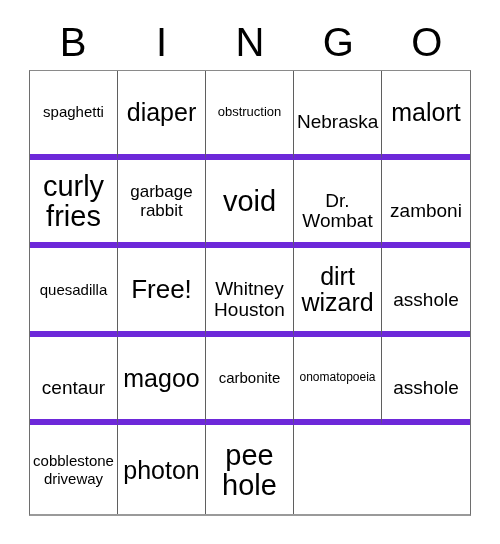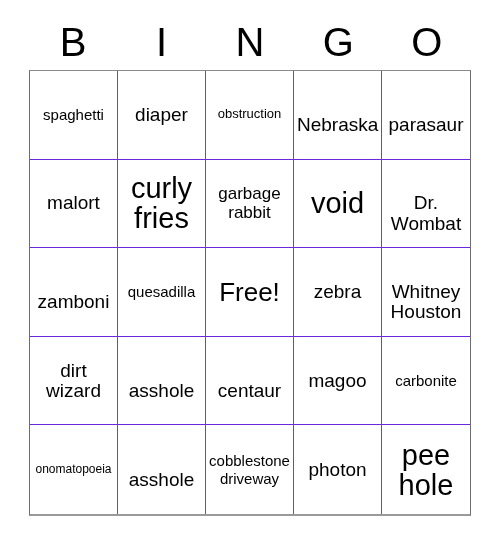--- a/index.html
+++ b/index.html
@@ -59,21 +59,21 @@
     border-top: 1px solid #8a8a8a;
     border-left: 1px solid #6e6e6e;
     border-right: 1px solid #6e6e6e;
     border-bottom: 2px solid #9a9a9a;
     background: #ffffff;
   }
 
   .bingo-cell {
     box-sizing: border-box;
     border-right: 1px solid #5f5f5f;
-    border-bottom: 1px solid #6d28d9;
+    border-bottom: 6px solid #6d28d9;
     display: flex;
     align-items: center;
     justify-content: center;
     text-align: center;
     padding: 2px 3px;
     overflow: hidden;
     background: #ffffff;
   }
   .bingo-cell:nth-child(5n) {
     border-right: none;
@@ -89,21 +89,21 @@
     white-space: pre-line;
     word-break: normal;
   }
 
   
   .fs-xxs  { font-size: 12px;   line-height: 1.15; }
   .fs-xs   { font-size: 13px;   line-height: 1.15; }
   .fs-s    { font-size: 15px;   line-height: 1.18; }
   .fs-m    { font-size: 17px;   line-height: 1.12; }
   .fs-ml   { font-size: 19px;   line-height: 1.10; margin-top: 21px; }
-  .fs-xl   { font-size: 19px;   line-height: 1.05; }
+  .fs-xl   { font-size: 25px;   line-height: 1.05; }
   .fs-xxl  { font-size: 29px;   line-height: 1.04; }
   .fs-free { font-size: 26px;   line-height: 1.02; }
 </style>
 </head>
 <body>
 
 <div id="bingo-card">
 
   <div id="bingo-header">
     <div class="header-letter">B</div>
@@ -120,23 +120,20 @@
       <div class="bingo-cell">
         <span class="cell-text fs-xl">diaper</span>
       </div>
       <div class="bingo-cell">
         <span class="cell-text fs-xs">obstruction</span>
       </div>
       <div class="bingo-cell">
         <span class="cell-text fs-ml">Nebraska</span>
       </div>
       <div class="bingo-cell">
-        <span class="cell-text fs-ml">parasaur</span>
-      </div>
-      <div class="bingo-cell">
         <span class="cell-text fs-xl">malort</span>
       </div>
       <div class="bingo-cell">
         <span class="cell-text fs-xxl">curly
 fries</span>
       </div>
       <div class="bingo-cell">
         <span class="cell-text fs-m">garbage
 rabbit</span>
       </div>
@@ -148,23 +145,20 @@
 Wombat</span>
       </div>
       <div class="bingo-cell">
         <span class="cell-text fs-ml">zamboni</span>
       </div>
       <div class="bingo-cell">
         <span class="cell-text fs-s">quesadilla</span>
       </div>
       <div class="bingo-cell">
         <span class="cell-text fs-free">Free!</span>
-      </div>
-      <div class="bingo-cell">
-        <span class="cell-text fs-xl">zebra</span>
       </div>
       <div class="bingo-cell">
         <span class="cell-text fs-ml">Whitney
 Houston</span>
       </div>
       <div class="bingo-cell">
         <span class="cell-text fs-xl">dirt
 wizard</span>
       </div>
       <div class="bingo-cell">

